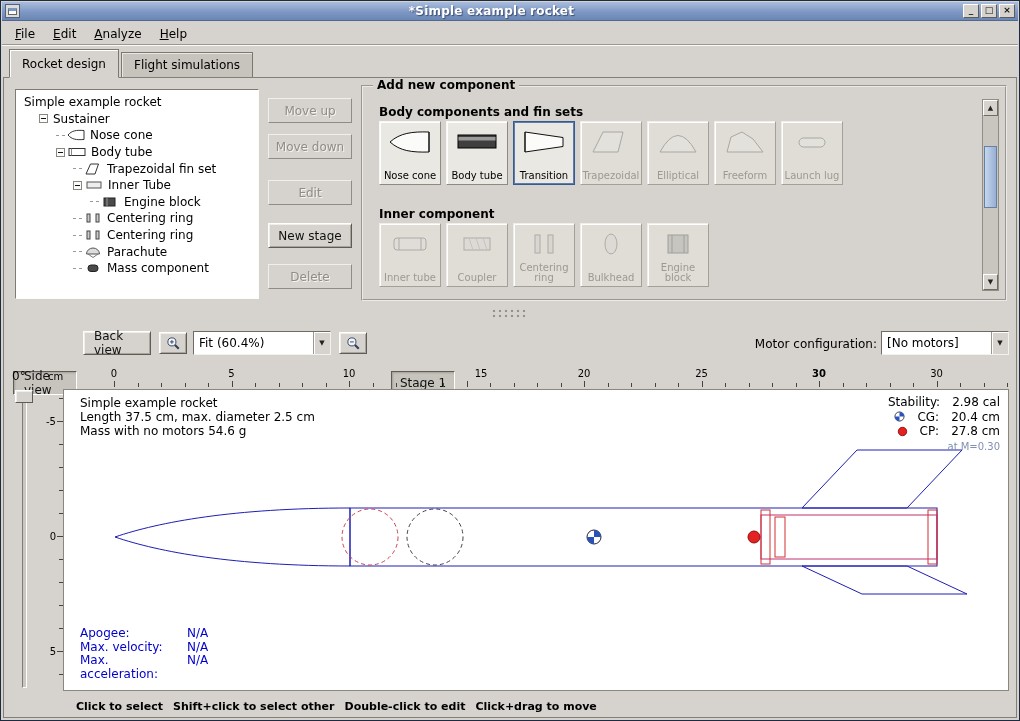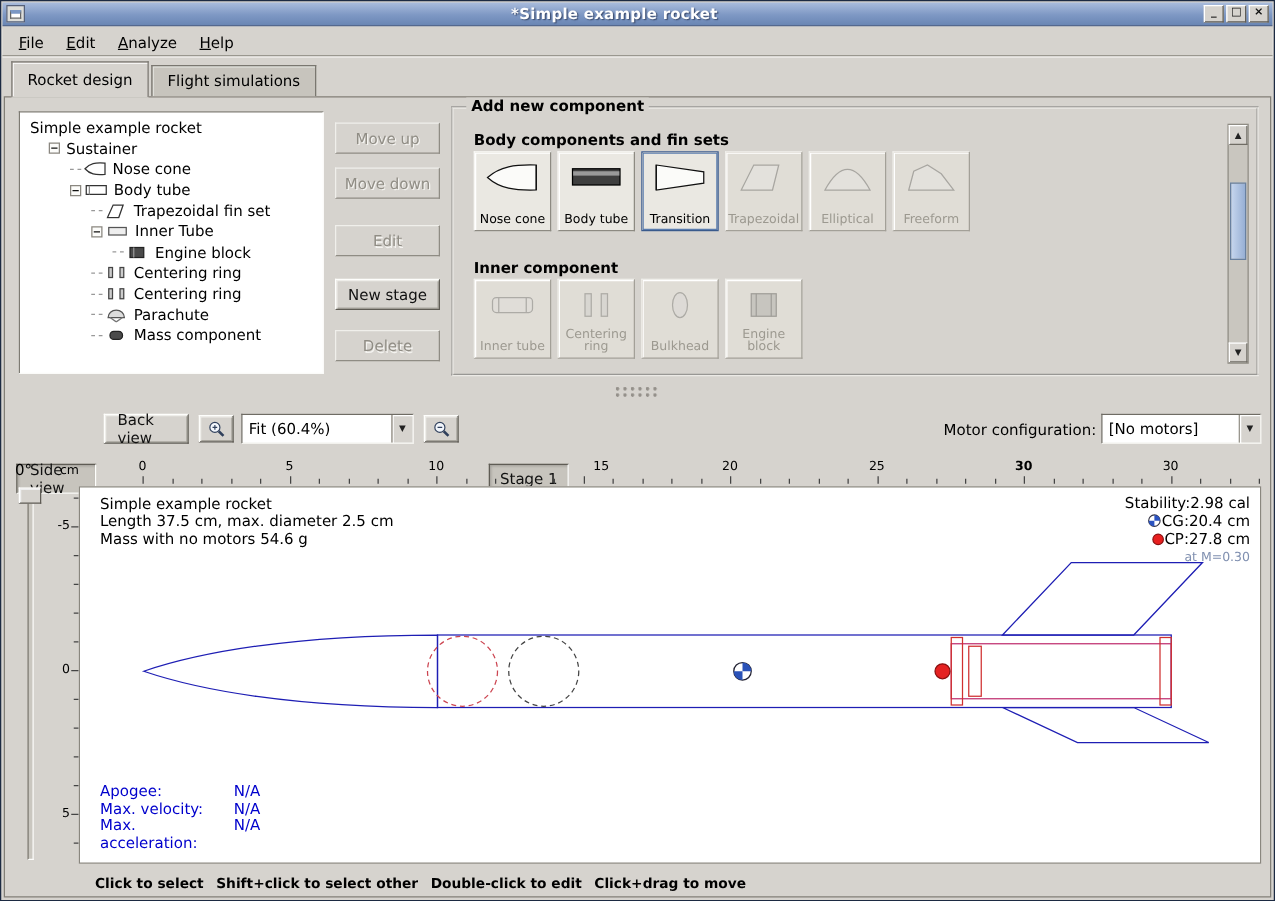--- a/index.html
+++ b/index.html
@@ -133,21 +133,21 @@
   .hlabel { position:absolute; top:1px; transform:translateX(-50%); font-size:10px; }
   .vruler { position:absolute; left:40px; top:388px; width:22px; height:302px; }
   .vtick { position:absolute; right:0; height:1px; width:4px; background:#444; }
   .vtick.major { width:6px; }
   .vlabel { position:absolute; right:7px; transform:translateY(-50%); font-size:10px; }
   .plot { position:absolute; left:62px; top:388px; width:946px; height:302px; background:#fff;
           border:1px solid #8a877f; overflow:hidden; }
   .rocket-svg { position:absolute; left:0; top:0; }
   .rocket-info { position:absolute; left:16px; top:6px; font-size:12px; line-height:14px; }
   .stab { position:absolute; right:8px; top:5px; text-align:right; font-size:12px; line-height:14.5px; }
-  .stab-row { display:flex; justify-content:flex-end; align-items:center; gap:0; }
+  .stab-row { display:flex; justify-content:flex-end; align-items:center; gap:12px; }
   .cg-ico, .cp-ico { width:11px; height:11px; display:inline-block; }
   .mach { font-size:10px; color:#8090b0; margin-top:1px; }
   .flight-info { position:absolute; left:16px; bottom:9px; color:#0000cc; font-size:12px; line-height:13.4px; }
   .fi-row { display:flex; }
   .fi-label { width:107px; }
 
   
   .statusbar { position:absolute; left:2px; right:2px; top:692px; height:27px; display:flex;
                gap:10px; padding-left:73px; align-items:center; font-weight:bold; font-size:11px; }
 </style>
@@ -339,32 +339,51 @@
           <div class="comp-label">Elliptical</div>
         </div>
         <div class="comp-btn disabled">
           <div class="comp-ico">
             <svg viewBox="0 0 44 28">
               <path d="M4,24 L8,9 L19,4 L30,11 L40,24 Z" fill="#e8e5df" stroke="#7d7a72"></path>
             </svg>
           </div>
           <div class="comp-label">Freeform</div>
         </div>
+        <div class="comp-btn disabled">
+          <div class="comp-ico">
+            <svg viewBox="0 0 44 28">
+              <rect x="9" y="10" width="26" height="9" rx="4.5" fill="#e8e5df" stroke="#7d7a72"></rect>
+            </svg>
+          </div>
+          <div class="comp-label">Launch lug</div>
+        </div>
       </div>
     <div class="sec-label s2">Inner component</div>
     <div class="comp-row r2">
         <div class="comp-btn disabled">
           <div class="comp-ico">
             <svg viewBox="0 0 44 28">
               <rect x="6" y="8" width="32" height="12" rx="3" fill="#e2ded6" stroke="#86837b"></rect>
               <line x1="11" y1="8" x2="11" y2="20" stroke="#86837b"></line>
               <line x1="33" y1="8" x2="33" y2="20" stroke="#86837b"></line>
             </svg>
           </div>
           <div class="comp-label">Inner tube</div>
+        </div>
+        <div class="comp-btn disabled">
+          <div class="comp-ico">
+            <svg viewBox="0 0 44 28">
+              <rect x="9" y="8" width="26" height="12" fill="#ddd9d1" stroke="#86837b"></rect>
+              <line x1="14" y1="8" x2="18" y2="20" stroke="#b2afa7"></line>
+              <line x1="21" y1="8" x2="25" y2="20" stroke="#b2afa7"></line>
+              <line x1="28" y1="8" x2="32" y2="20" stroke="#b2afa7"></line>
+            </svg>
+          </div>
+          <div class="comp-label">Coupler</div>
         </div>
         <div class="comp-btn disabled">
           <div class="comp-ico">
             <svg viewBox="0 0 44 28">
               <rect x="13" y="5" width="5" height="18" fill="#d5d1c9" stroke="#86837b"></rect>
               <rect x="26" y="5" width="5" height="18" fill="#d5d1c9" stroke="#86837b"></rect>
             </svg>
           </div>
           <div class="comp-label">Centering ring</div>
         </div>

